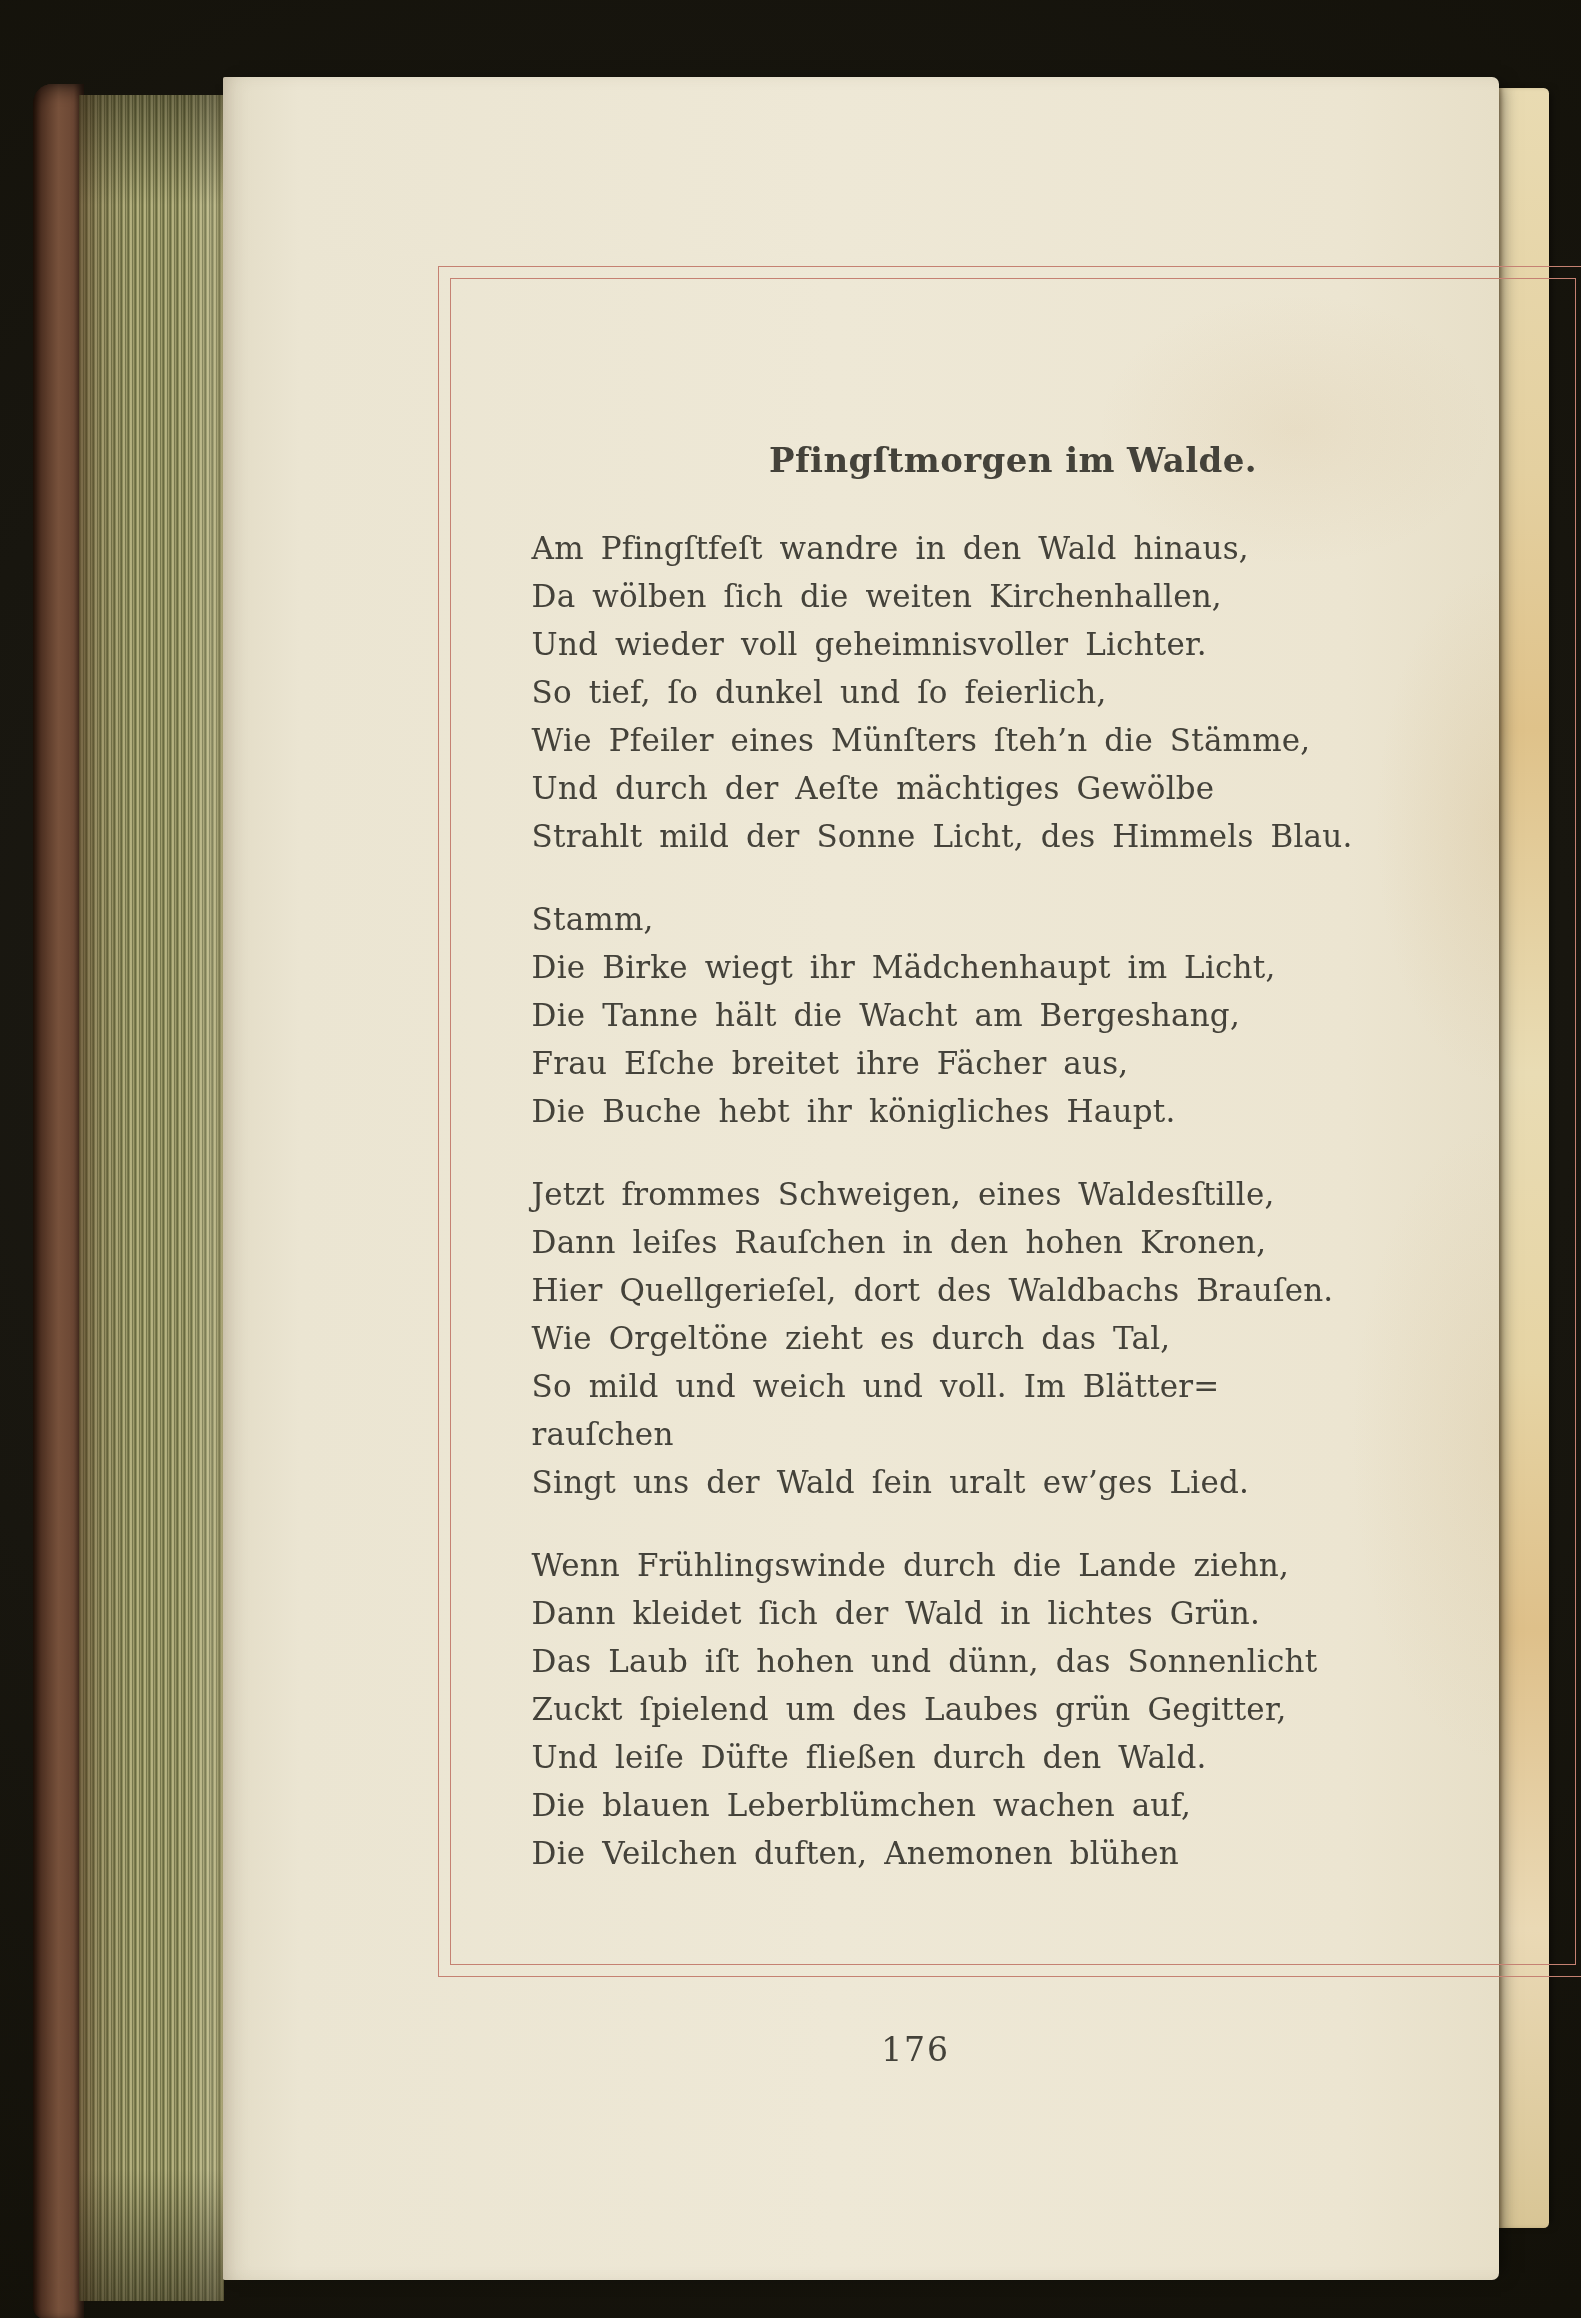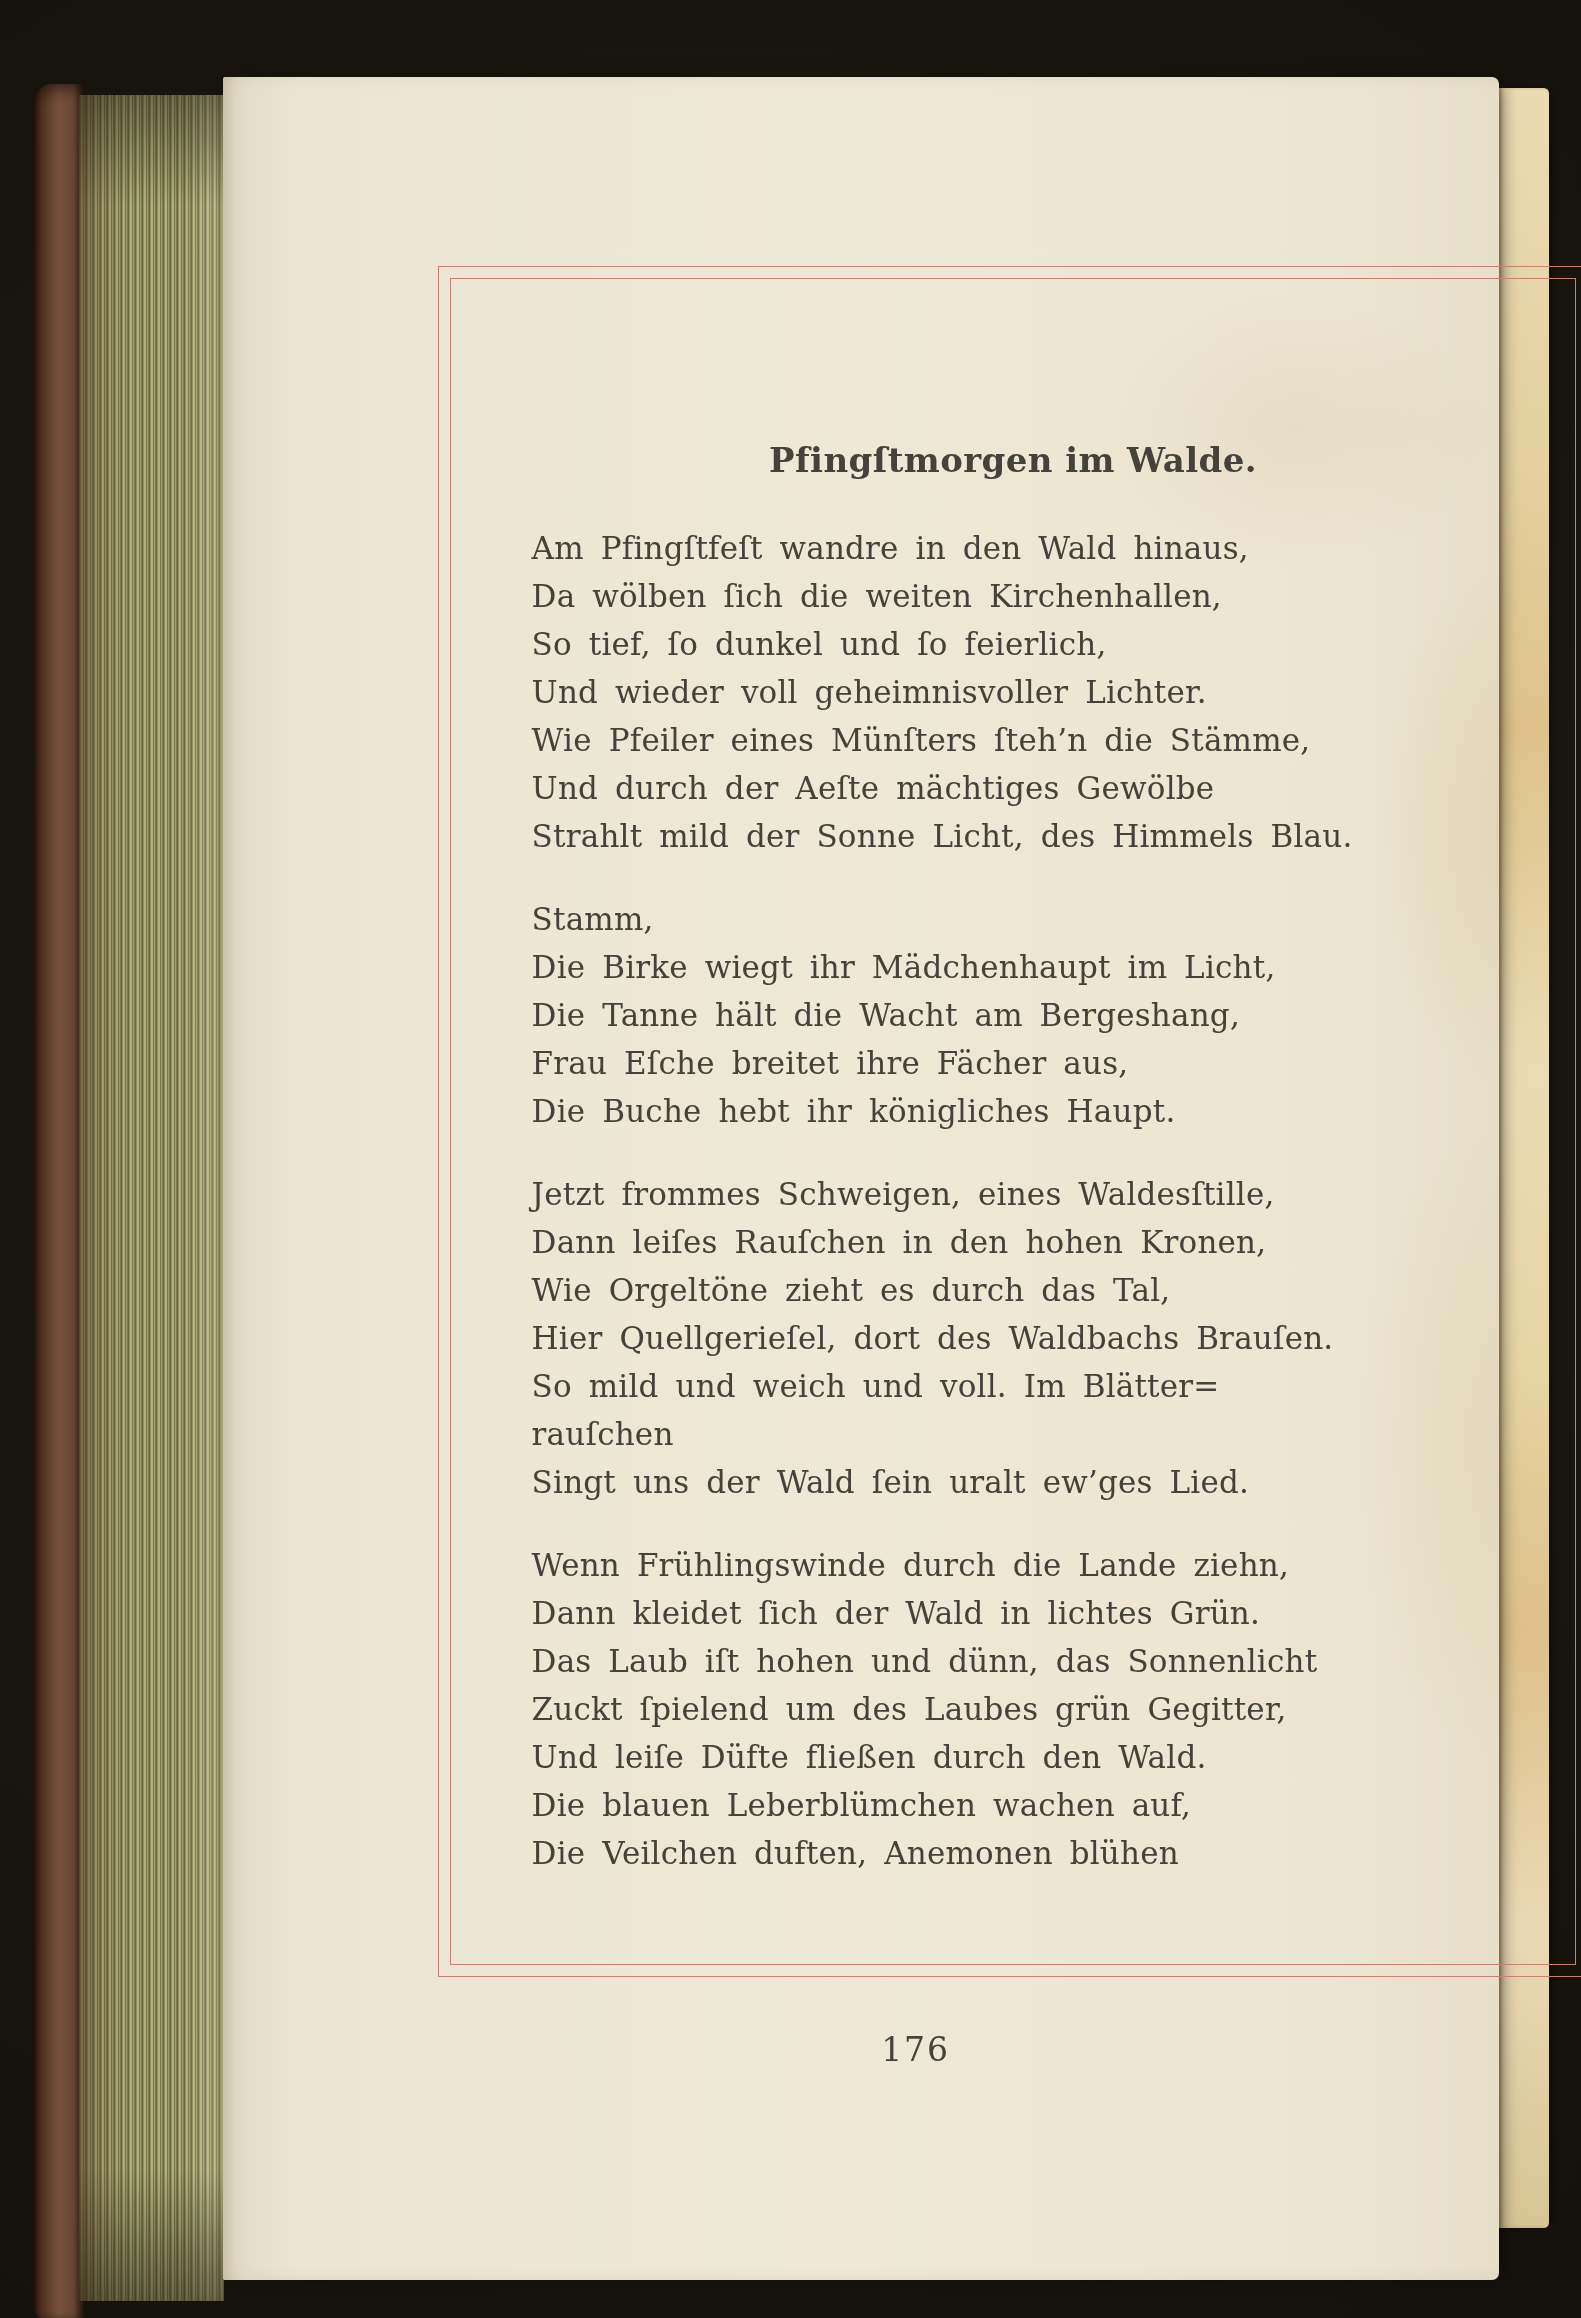--- a/index.html
+++ b/index.html
@@ -78,38 +78,38 @@
   <div class="next-page"></div>
 
   <div class="page">
     <div class="frame-outer">
       <div class="frame-inner">
         <h1 class="poem-title">Pfingſtmorgen im Walde.</h1>
         <div class="stanzas">
             <div class="stanza">
               <div class="line">Am Pfingſtfeſt wandre in den Wald hinaus,</div>
               <div class="line">Da wölben ſich die weiten Kirchenhallen,</div>
+              <div class="line">Und wieder voll geheimnisvoller Lichter.</div>
               <div class="line">So tief, ſo dunkel und ſo feierlich,</div>
-              <div class="line">Und wieder voll geheimnisvoller Lichter.</div>
               <div class="line">Wie Pfeiler eines Münſters ſteh’n die Stämme,</div>
               <div class="line">Und durch der Aeſte mächtiges Gewölbe</div>
               <div class="line">Strahlt mild der Sonne Licht, des Himmels Blau.</div>
             </div>
             <div class="stanza">
               <div class="line right">Stamm,</div>
               <div class="line">Die Birke wiegt ihr Mädchenhaupt im Licht,</div>
               <div class="line">Die Tanne hält die Wacht am Bergeshang,</div>
               <div class="line">Frau Eſche breitet ihre Fächer aus,</div>
               <div class="line">Die Buche hebt ihr königliches Haupt.</div>
             </div>
             <div class="stanza">
               <div class="line">Jetzt frommes Schweigen, eines Waldesſtille,</div>
               <div class="line">Dann leiſes Rauſchen in den hohen Kronen,</div>
+              <div class="line">Hier Quellgerieſel, dort des Waldbachs Brauſen.</div>
               <div class="line">Wie Orgeltöne zieht es durch das Tal,</div>
-              <div class="line">Hier Quellgerieſel, dort des Waldbachs Brauſen.</div>
               <div class="line">So mild und weich und voll.  Im Blätter=</div>
               <div class="line right">rauſchen</div>
               <div class="line">Singt uns der Wald ſein uralt ew’ges Lied.</div>
             </div>
             <div class="stanza">
               <div class="line">Wenn Frühlingswinde durch die Lande ziehn,</div>
               <div class="line">Dann kleidet ſich der Wald in lichtes Grün.</div>
               <div class="line">Das Laub iſt hohen und dünn, das Sonnenlicht</div>
               <div class="line">Zuckt ſpielend um des Laubes grün Gegitter,</div>
               <div class="line">Und leiſe Düfte fließen durch den Wald.</div>

